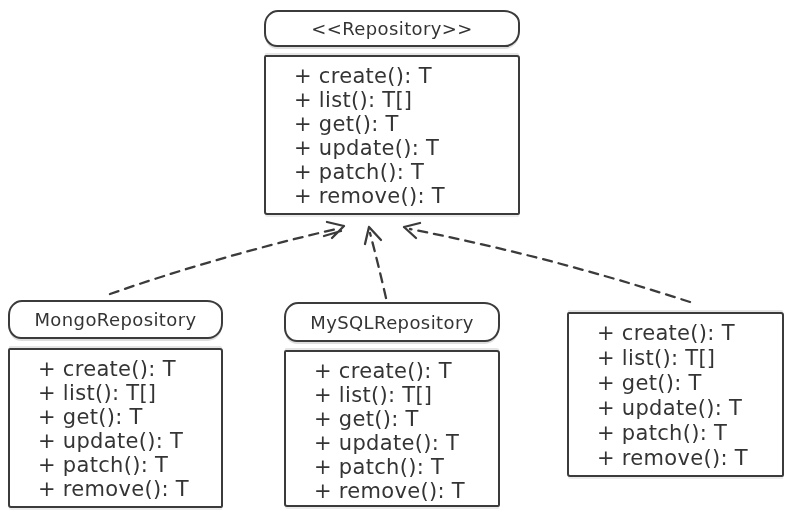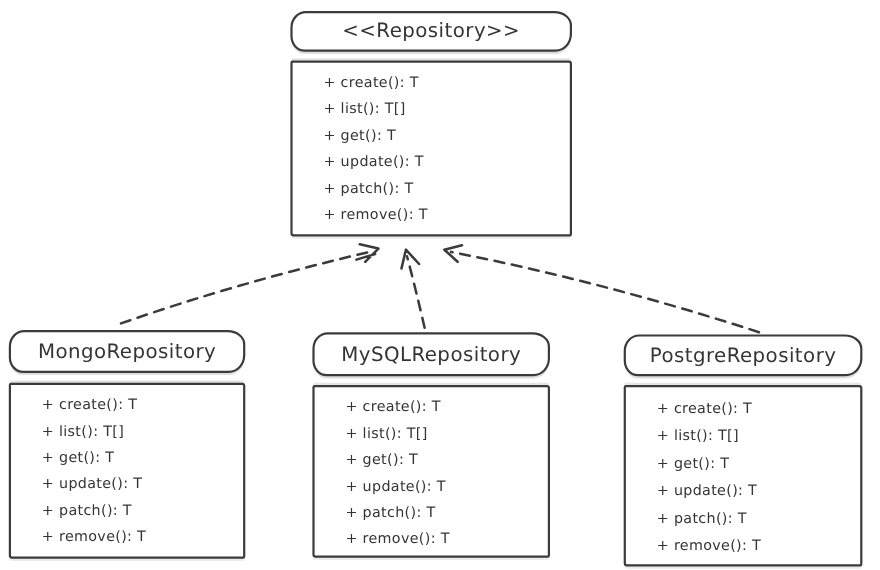--- a/index.html
+++ b/index.html
@@ -46,21 +46,21 @@
   }
   .methods-box {
     border: 2px solid #3b3b3b;
     background: #ffffff;
     margin-top: 8px;
     padding: 7px 6px 0 28px;
     border-radius: 2px 3px 2px 3px;
     box-shadow: 0 -3px 0 -1px rgba(0,0,0,0.10), 0 3px 0 -1px rgba(0,0,0,0.08);
   }
   .method-row {
-    font-size: 13px;
+    font-size: 21px;
     line-height: 24px;
     letter-spacing: 0.3px;
     white-space: nowrap;
   }
   
   .g-interface { left: 264px; top: 10px;  width: 256px; }
   .g-mongo     { left: 8px;   top: 300px; width: 215px; }
   .g-mysql     { left: 284px; top: 302px; width: 216px; }
   .g-postgre   { left: 567px; top: 304px; width: 217px; }
 
@@ -131,23 +131,20 @@
       <div class="method-row">+ create(): T</div>
       <div class="method-row">+ list(): T[]</div>
       <div class="method-row">+ get(): T</div>
       <div class="method-row">+ update(): T</div>
       <div class="method-row">+ patch(): T</div>
       <div class="method-row">+ remove(): T</div>
     </div>
   </div>
 
   <div class="uml-class g-postgre">
-    <div class="title-box">
-      <span>PostgreRepository</span>
-    </div>
     <div class="methods-box">
       <div class="method-row">+ create(): T</div>
       <div class="method-row">+ list(): T[]</div>
       <div class="method-row">+ get(): T</div>
       <div class="method-row">+ update(): T</div>
       <div class="method-row">+ patch(): T</div>
       <div class="method-row">+ remove(): T</div>
     </div>
   </div>
 

